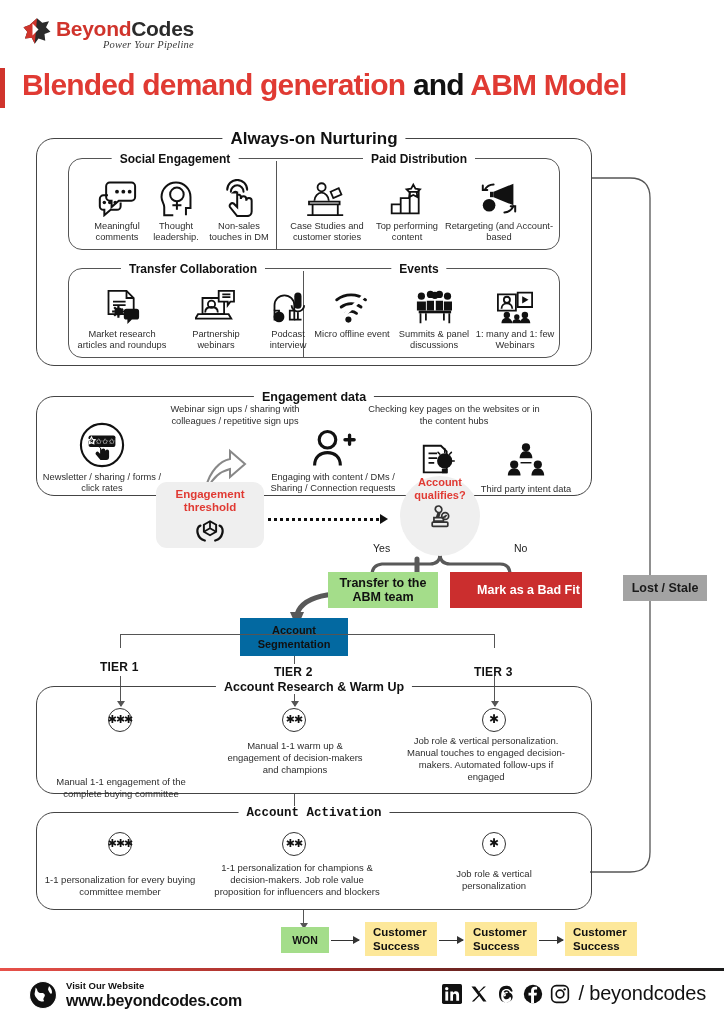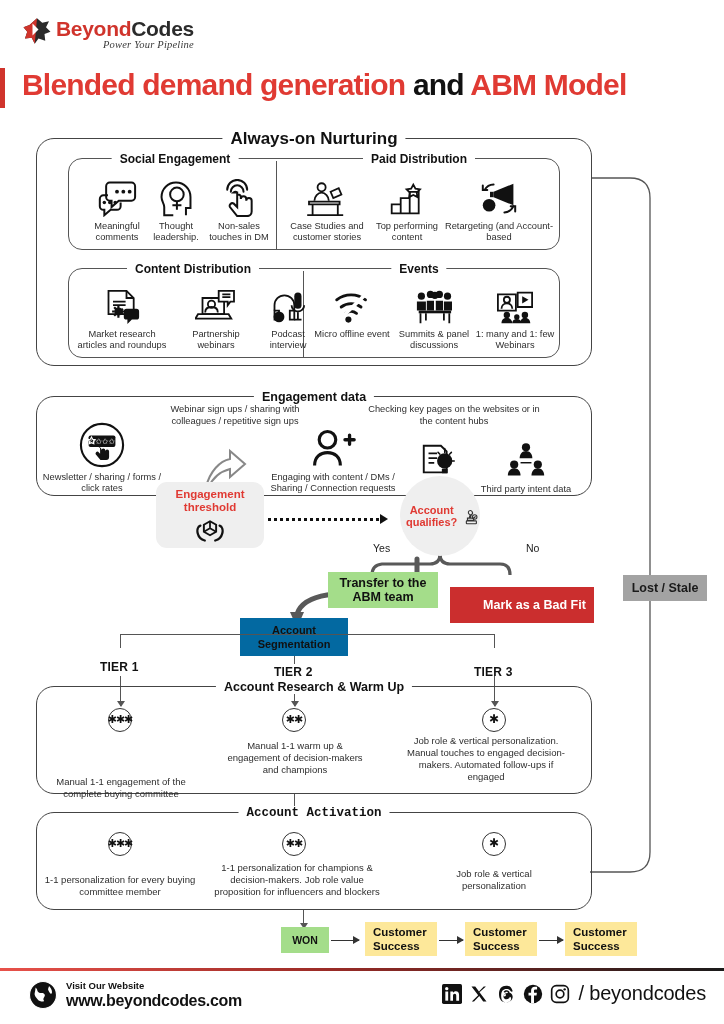--- a/index.html
+++ b/index.html
@@ -72,21 +72,21 @@
 
   .chip-threshold {
     position:absolute; background:#efefef; border-radius:11px;
     display:flex; flex-direction:column; align-items:center; justify-content:center;
     text-align:center;
   }
   .chip-threshold .t { color:#e03a33; font-weight:700; font-size:11.5px; line-height:13px; }
 
   .chip-qualifies {
     position:absolute; background:#efefef; border-radius:50%;
-    display:flex; align-items:center; justify-content:flex-start;
+    display:flex; flex-direction:column; align-items:center; justify-content:flex-start;
     text-align:center;
   }
   .chip-qualifies .t { color:#e03a33; font-weight:700; font-size:11px; line-height:12.5px; }
 
   .dotted-arrow { position:absolute; display:flex; align-items:center; }
   .dotted-arrow .dots {
     flex:1; height:0;
     border-top:3.4px dotted #111;
   }
   .dotted-arrow .head {
@@ -279,21 +279,21 @@
               <path d="M42 34v-6h-5"></path>
             </g>
           </svg>
       </div>
       <div class="cap">Retargeting (and Account-based</div>
     </div>
   </div>
 
   <div class="sub-panel" style="left:68px; top:268px; width:492px; height:90px;">
     <div class="vdiv" style="left:234px; top:2px; height:86px;"></div>
-    <div class="panel-label" style="left:124px; top:0; font-size:12px;">Content Distribution</div>
+    <div class="panel-label" style="left:124px; top:0; font-size:12px;">Transfer Collaboration</div>
     <div class="panel-label" style="left:350px; top:0; font-size:12px;">Events</div>
 
     <div class="cell" style="left:4px; top:12px; width:98px;">
       <div class="glyph">
         <svg width="40" height="36" viewBox="0 0 42 40">
             <g fill="none" stroke="#111" stroke-width="2">
           <path d="M6 2h20l8 8v18H6z"></path>
               <path d="M26 2v8h8"></path>
               <path d="M11 14h14M11 18h14"></path>
           <circle cx="17" cy="25" r="4.5" fill="#111" stroke="none"></circle>
@@ -492,24 +492,24 @@
       <g fill="none" stroke="#333" stroke-width="2">
         <path d="M11 4a4 4 0 014 7l-2 6h6v4H8v-4h3l2-6a4 4 0 01-2-7z"></path>
         <rect x="6" y="22" width="18" height="5" rx="1"></rect>
         <circle cx="21" cy="15" r="4"></circle>
           <path d="M19.4 15l1.2 1.2 2-2.4"></path>
         </g>
       </svg>
   </div>
 
   <div class="yesno" style="left:373px; top:542px;">Yes</div>
-  <div class="yesno" style="left:486px; top:542px;padding-left:40px;">No</div>
+  <div class="yesno" style="left:474px; top:542px;padding-left:40px;">No</div>
 
   <div class="box box-green" style="left:328px; top:572px; width:110px; height:36px;">Transfer to the ABM team</div>
-  <div class="box box-red" style="left:450px; top:587px; width:144px; height:36px;padding-left:25px;">Mark as a Bad  Fit</div>
+  <div class="box box-red" style="left:450px; top:572px; width:132px; height:36px;padding-left:25px;">Mark as a Bad  Fit</div>
   <div class="box box-pink" style="left:623px; top:575px; width:84px; height:26px;">Lost / Stale</div>
 
   <div class="box box-yellow" style="left:240px; top:618px; width:108px; height:38px;">Account Segmentation</div>
 
   <div class="hline" style="left:120px; top:634px; width:375px;"></div>
   <div class="vline" style="left:120px; top:634px; height:14px;"></div>
   <div class="vline" style="left:494px; top:634px; height:14px;"></div>
   <div class="vline" style="left:294px; top:656px; height:8px;"></div>
 
   <div class="tier-label" style="left:100px; top:660px;">TIER 1</div>

